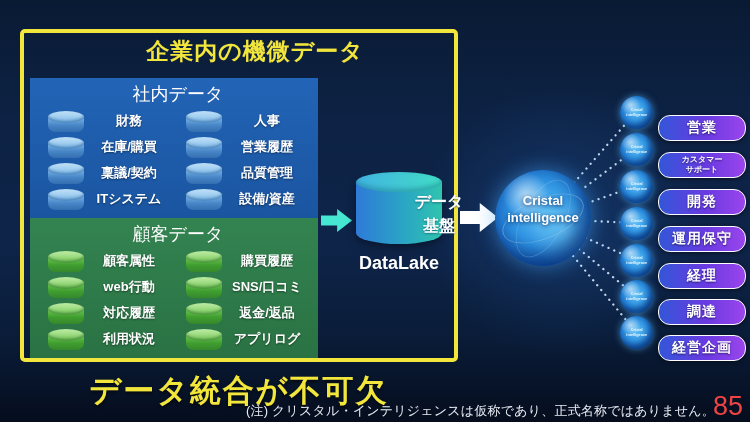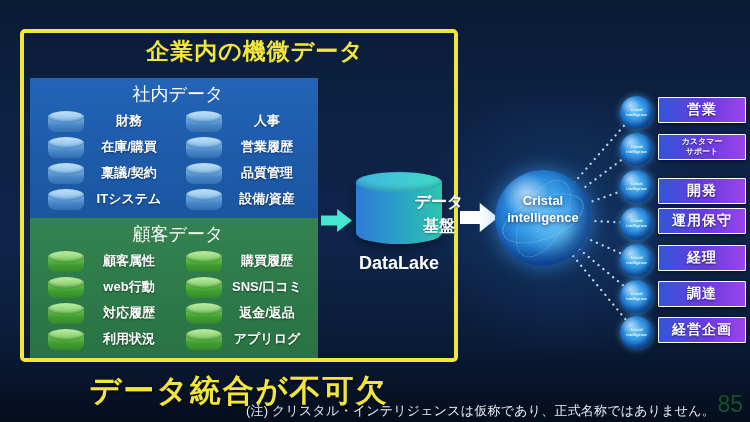--- a/index.html
+++ b/index.html
@@ -79,30 +79,30 @@
   .mini-globe{width:33px;height:33px;border-radius:50%;z-index:2;overflow:hidden;
     display:flex;align-items:center;justify-content:center;
     background:
       radial-gradient(circle at 32% 28%,rgba(255,255,255,.6) 0%,rgba(255,255,255,0) 30%),
       radial-gradient(circle at 50% 45%,#5ec0f5 0%,#2f93e2 45%,#1467c2 78%,#0b4496 100%);
     box-shadow:0 0 7px rgba(90,190,255,.6),inset -3px -4px 6px rgba(0,20,80,.55);}
   .mini-label{font-size:9px;transform:scale(.42);white-space:pre-line;text-align:center;
     line-height:1.15;font-weight:bold;color:#eef8ff;}
 
   
-  .dept-box{left:658px;width:88px;height:26px;z-index:2;border:1.5px solid #ffffff;border-radius:1px;
+  .dept-box{left:658px;width:88px;height:26px;z-index:2;border:1.5px solid #ffffff;border-radius:12px;
     background:linear-gradient(90deg,var(--dept-blue) 0%,#6a3ae2 55%,var(--dept-purple) 100%);
-    display:flex;align-items:center;justify-content:center;box-shadow:0 1px 4px rgba(0,0,0,.5);}
+    display:flex;align-items:center;justify-content:center;box-shadow:0 1px 4px rgba(0,0,0,.5);margin-top:18px;}
   .dept-label{color:#fff;font-weight:bold;font-size:14px;letter-spacing:1px;
     text-shadow:0 1px 2px rgba(0,0,40,.6);white-space:pre-line;text-align:center;}
   .dept-label.small{font-size:8px;line-height:1.3;letter-spacing:0;}
 
   
   .footnote{right:35px;top:402px;color:#e9ecf4;font-size:13px;letter-spacing:.2px;}
-  .page-number{right:7px;top:391px;color:#14532d;font-size:23px;}
+  .page-number{right:7px;top:391px;color:#ef4444;font-size:27px;}
 </style>
 </head>
 <body>
 
 <div class="abs bg-glow"></div>
 
 <svg class="abs dots" viewBox="0 0 750 422">
   <g stroke="#d6ecff" stroke-width="2.3" stroke-dasharray="0.1 6.2" stroke-linecap="round" opacity="0.88">
     <line x1="545" y1="216" x2="636" y2="112"></line>
     <line x1="545" y1="217" x2="636" y2="149"></line>
@@ -236,21 +236,21 @@
 intelligence</span>
   </div>
 
 <div class="abs dept-box" style="top:97px;">
     <span class="dept-label">営業</span>
   </div>
 <div class="abs dept-box" style="top:134px;">
     <span class="dept-label small">カスタマー
 サポート</span>
   </div>
-<div class="abs dept-box" style="top:178px;align-items:center;">
+<div class="abs dept-box" style="top:171px;align-items:center;">
     <span class="dept-label">開発</span>
   </div>
 <div class="abs dept-box" style="top:208px;">
     <span class="dept-label">運用保守</span>
   </div>
 <div class="abs dept-box" style="top:245px;">
     <span class="dept-label">経理</span>
   </div>
 <div class="abs dept-box" style="top:281px;">
     <span class="dept-label">調達</span>

